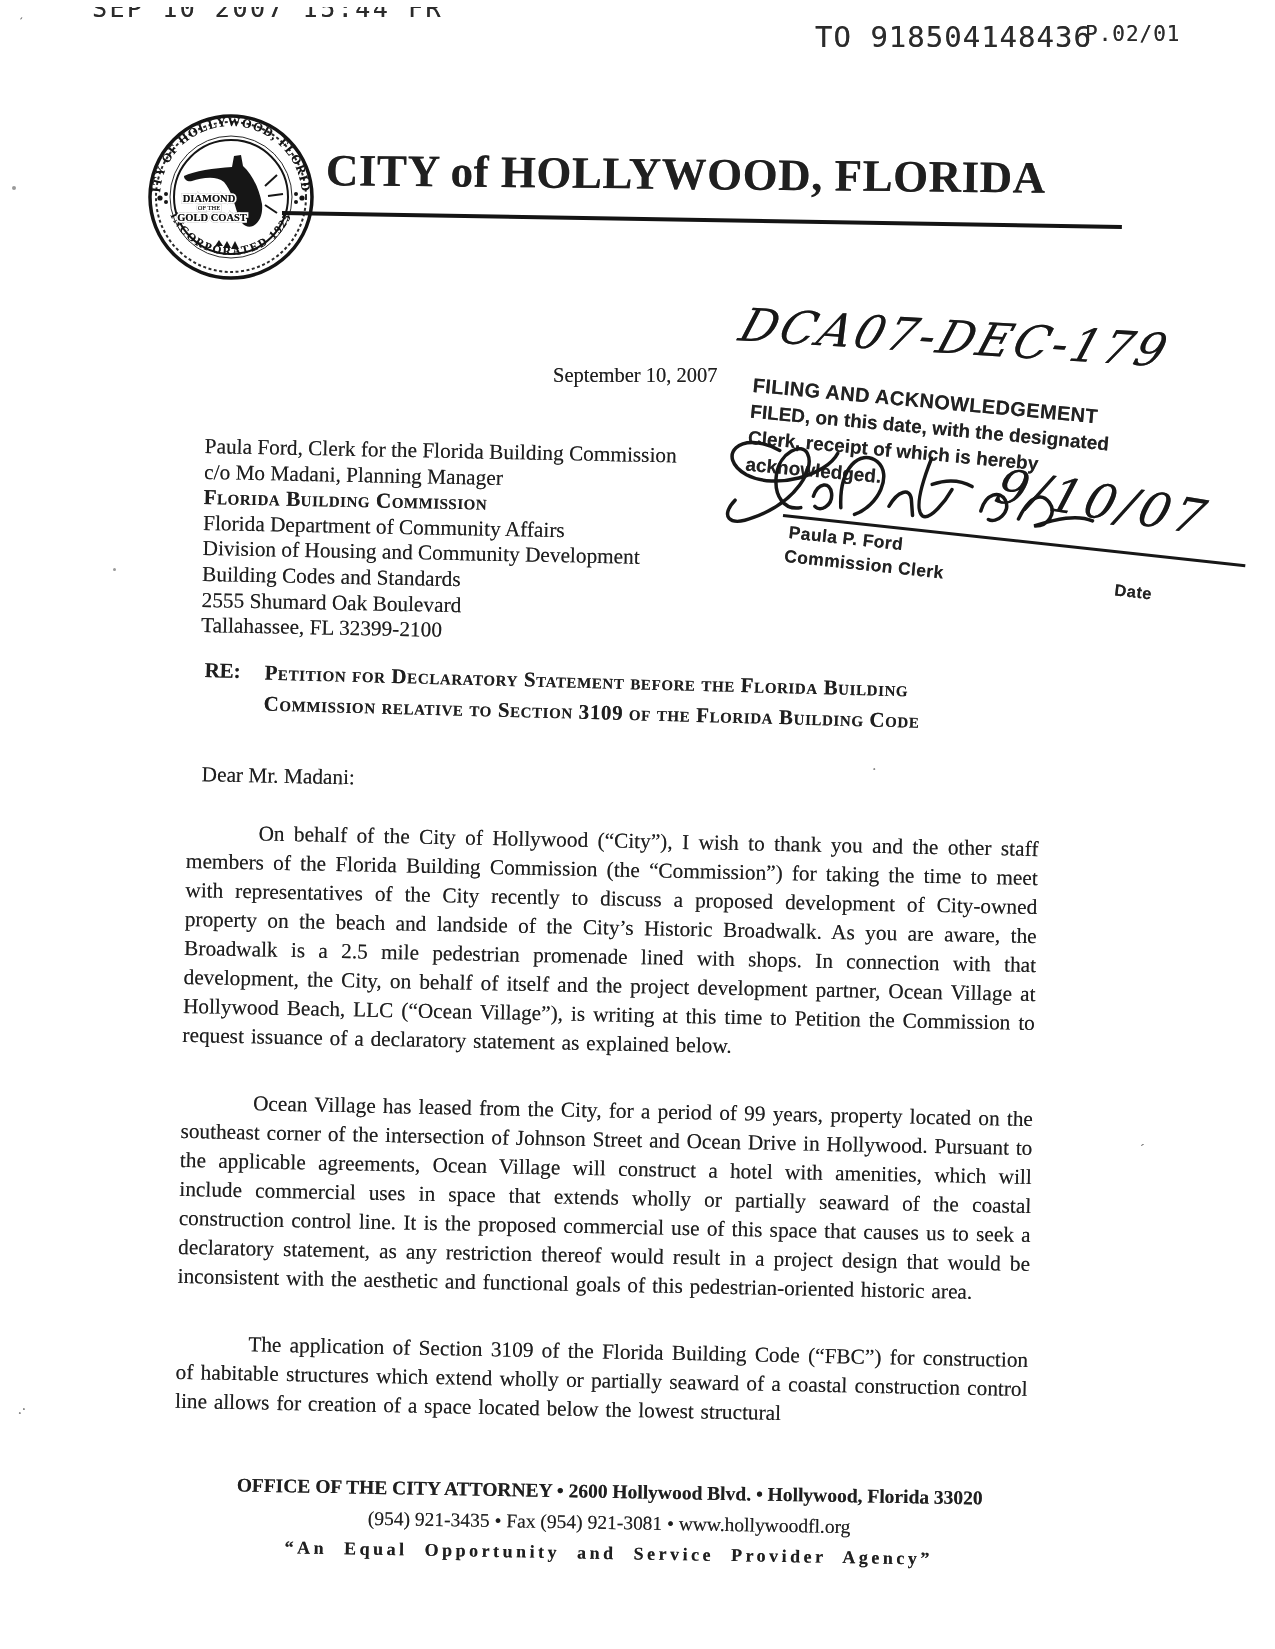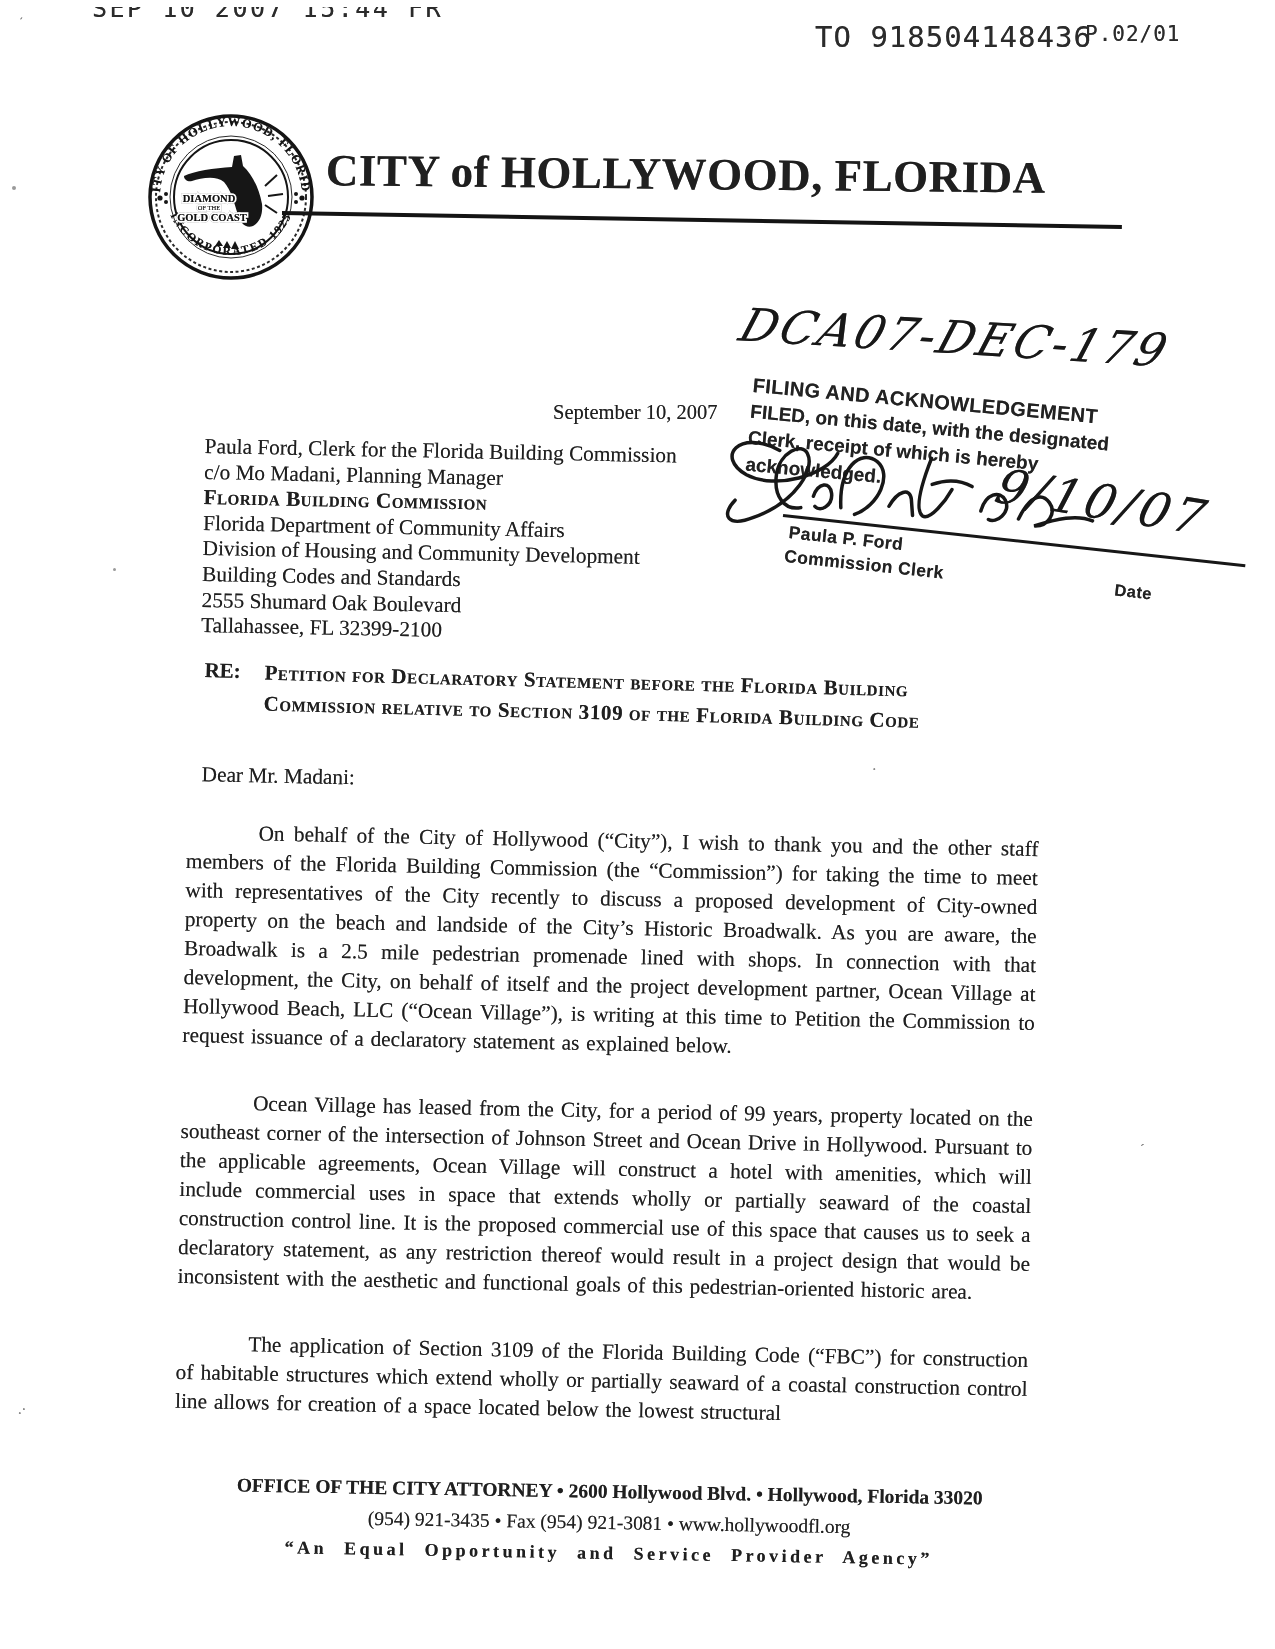--- a/index.html
+++ b/index.html
@@ -19,21 +19,21 @@
 
   
   .seal{position:absolute;left:146px;top:112px;}
   .lh-title{
     position:absolute;left:326px;top:152px;font-size:45px;font-weight:bold;
     letter-spacing:.5px;white-space:nowrap;transform:rotate(.6deg);line-height:1;
   }
   .lh-rule{position:absolute;left:282px;top:211px;width:840px;height:3.5px;background:#141414;
     transform:rotate(.95deg);transform-origin:left center;}
 
-  .letter-date{position:absolute;left:553px;top:364px;font-size:20.5px;white-space:nowrap;margin-top:37px;}
+  .letter-date{position:absolute;left:553px;top:364px;font-size:20.5px;white-space:nowrap;}
 
   
   .case-number{
     position:absolute;left:750px;top:298px;font-family:"DejaVu Serif",serif;font-style:italic;
     font-size:46px;letter-spacing:3px;white-space:nowrap;color:#181818;
     transform:rotate(3.5deg) skewX(-14deg);transform-origin:left top;
   }
   .stamp-text{
     position:absolute;left:754px;top:372px;width:430px;
     font-family:"Liberation Sans","DejaVu Sans",sans-serif;color:#222;

